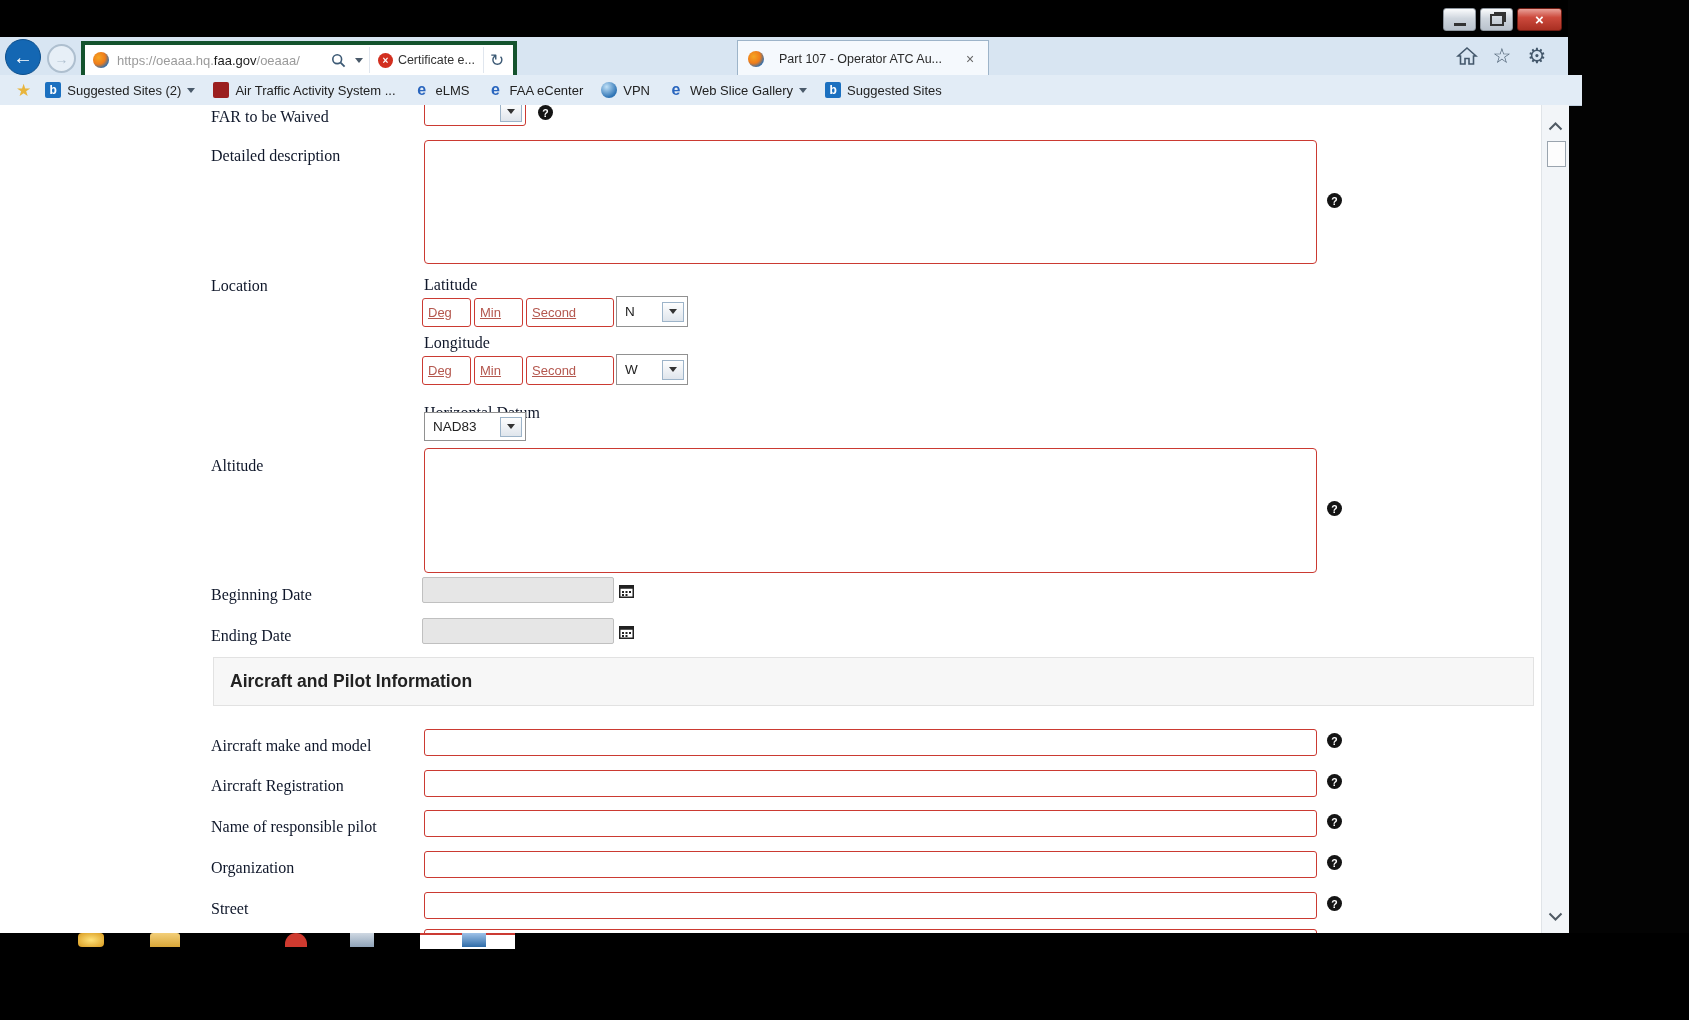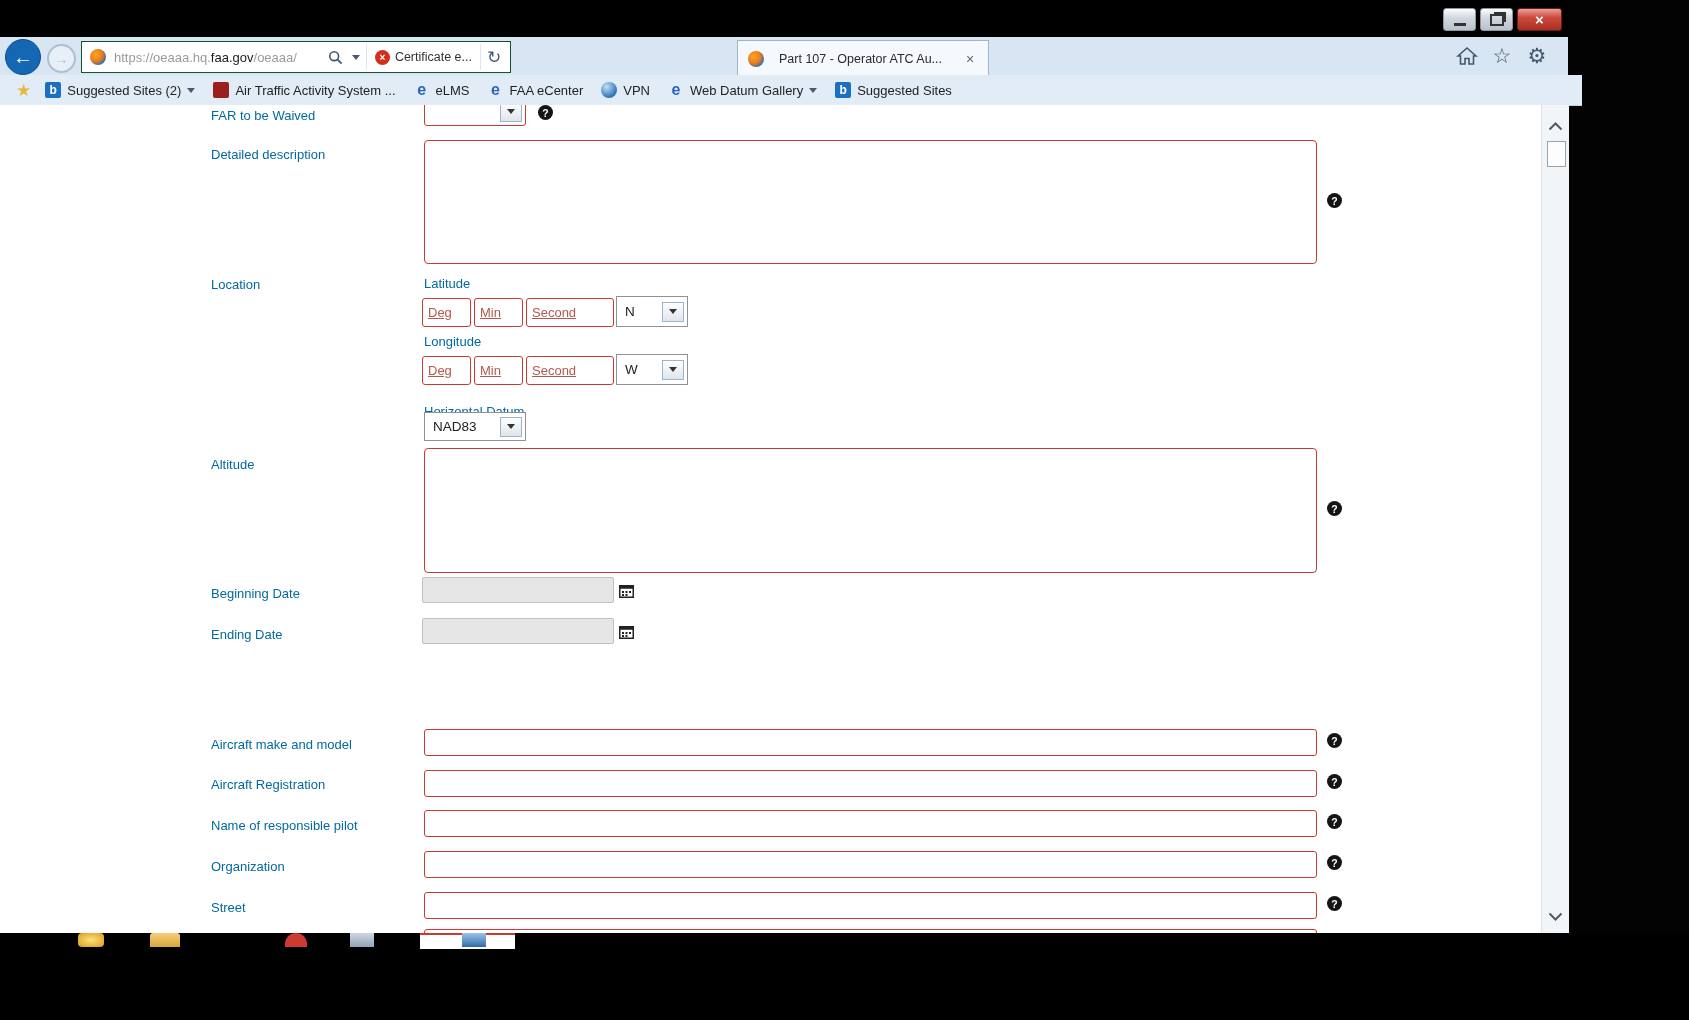--- a/index.html
+++ b/index.html
@@ -20,21 +20,21 @@
 
   
   .navbar{position:absolute;left:0;top:37px;width:1568px;height:38px;background:#d8e5f2;}
   .back-btn{position:absolute;left:5px;top:2px;width:34px;height:34px;border-radius:50%;
     background:#1467b3;border:1px solid #0d4f8c;color:#fff;display:flex;align-items:center;
     justify-content:center;font-size:20px;}
   .fwd-btn{position:absolute;left:47px;top:7px;width:25px;height:25px;border-radius:50%;
     border:2px solid #aebfcf;color:#aebfcf;background:rgba(255,255,255,.4);
     display:flex;align-items:center;justify-content:center;font-size:14px;}
   .addressbar{position:absolute;left:81px;top:4px;width:417px;height:30px;background:#fff;
-    border:1px solid #14532d;display:flex;align-items:center;padding:0 3px 0 8px;font-size:13px;}
+    border:4px solid #14532d;display:flex;align-items:center;padding:0 3px 0 8px;font-size:13px;}
   .favicon{width:16px;height:16px;border-radius:50%;flex:none;margin-right:8px;
     background:radial-gradient(circle at 35% 35%,#f5a623 0%,#ef7c1a 45%,#2e6fb0 75%,#1b4d80 100%);}
   .url{flex:1;white-space:nowrap;overflow:hidden;}
   .u-grey{color:#9a9a9a;}
   .u-dark{color:#1a1a1a;}
   .abar-ico{flex:none;display:flex;align-items:center;justify-content:center;width:20px;height:26px;}
   .cert-btn{flex:none;display:flex;align-items:center;gap:5px;padding:0 8px;height:26px;
     border-left:1px solid #e0e6ee;color:#333;font-size:12.5px;white-space:nowrap;}
   .cert-ico{width:15px;height:15px;border-radius:50%;background:#d22f1f;color:#fff;font-size:10px;
     font-weight:bold;display:flex;align-items:center;justify-content:center;flex:none;}
@@ -62,21 +62,21 @@
   .fav-item{display:flex;align-items:center;gap:6px;padding:0 9px;height:100%;white-space:nowrap;}
   .ico16{width:16px;height:16px;flex:none;}
   .bing-b{background:#1b70c0;color:#fff;font-weight:bold;font-size:12px;display:flex;
     align-items:center;justify-content:center;border-radius:2px;}
   .atas{background:#9b1f1f;border-radius:2px;}
   .ie-e{color:#2965be;font-weight:bold;font-size:16px;display:flex;align-items:center;justify-content:center;}
   .vpn{border-radius:50%;background:radial-gradient(circle at 35% 30%,#bfe0f7,#2f74b5 70%);}
 
   
   .content{position:absolute;left:0;top:105px;width:1541px;height:828px;background:#fff;overflow:hidden;}
-  .lbl{position:absolute;font-size:13px;color:#0369a1;}
+  .lbl{position:absolute;font-size:16px;color:#0f172a;font-family:Liberation Serif, serif;}
   .field-red{position:absolute;background:#fff;border:1.5px solid #cb3a32;border-radius:3px;
     display:flex;align-items:center;}
   .help{position:absolute;width:15px;height:15px;border-radius:50%;background:#141414;color:#fff;
     font-size:10.5px;font-weight:bold;display:flex;align-items:center;justify-content:center;}
   .ph{color:#b4574e;text-decoration:underline;font-size:13px;padding-left:5px;}
   .selbox{position:absolute;background:#fff;border:1px solid #919191;display:flex;align-items:center;}
   .selbox.red{border:1.5px solid #cb3a32;border-radius:3px;}
   .selval{flex:1;padding-left:8px;font-size:13.5px;color:#222;}
   .selbtn{width:20px;height:18px;margin-right:3px;border:1px solid #9db4c9;
     background:linear-gradient(#fefefe,#dfe5ec);display:flex;align-items:center;justify-content:center;flex:none;}
@@ -194,21 +194,21 @@
         <span>FAA eCenter</span>
       </div>
 
       <div class="fav-item">
         <span class="ico16 vpn"></span>
         <span>VPN</span>
       </div>
 
       <div class="fav-item">
         <span class="ico16 ie-e">e</span>
-        <span>Web Datum Gallery</span>
+        <span>Web Slice Gallery</span>
         <span class="caret-sm"></span>
       </div>
 
       <div class="fav-item">
         <span class="ico16 bing-b">b</span>
         <span>Suggested Sites</span>
       </div>
     </div>
 
     <div class="content">
@@ -295,20 +295,23 @@
             <rect x="0.75" y="1.75" width="13.5" height="11.5" fill="#fff" stroke="#222" stroke-width="1.5"></rect>
             <rect x="0.75" y="1.75" width="13.5" height="3" fill="#222"></rect>
             <rect x="3" y="7" width="2" height="2" fill="#222"></rect>
             <rect x="6.5" y="7" width="2" height="2" fill="#222"></rect>
             <rect x="10" y="7" width="2" height="2" fill="#222"></rect>
             <rect x="3" y="10" width="2" height="2" fill="#222"></rect>
             <rect x="6.5" y="10" width="2" height="2" fill="#222"></rect>
           </svg>
       </div>
 
+      <div class="section-banner" style="left:213px;top:552px;width:1303px;height:47px;">
+        <span>Aircraft and Pilot Information</span>
+      </div>
 
       <div class="lbl" style="left:211px;top:632px;">Aircraft make and model</div>
       <div class="field-red" style="left:424px;top:624px;width:891px;height:25px;"></div>
       <div class="help" style="left:1327px;top:628px;">?</div>
 
       <div class="lbl" style="left:211px;top:672px;text-align:right;">Aircraft Registration</div>
       <div class="field-red" style="left:424px;top:665px;width:891px;height:25px;"></div>
       <div class="help" style="left:1327px;top:669px;">?</div>
 
       <div class="lbl" style="left:211px;top:713px;">Name of responsible pilot</div>

